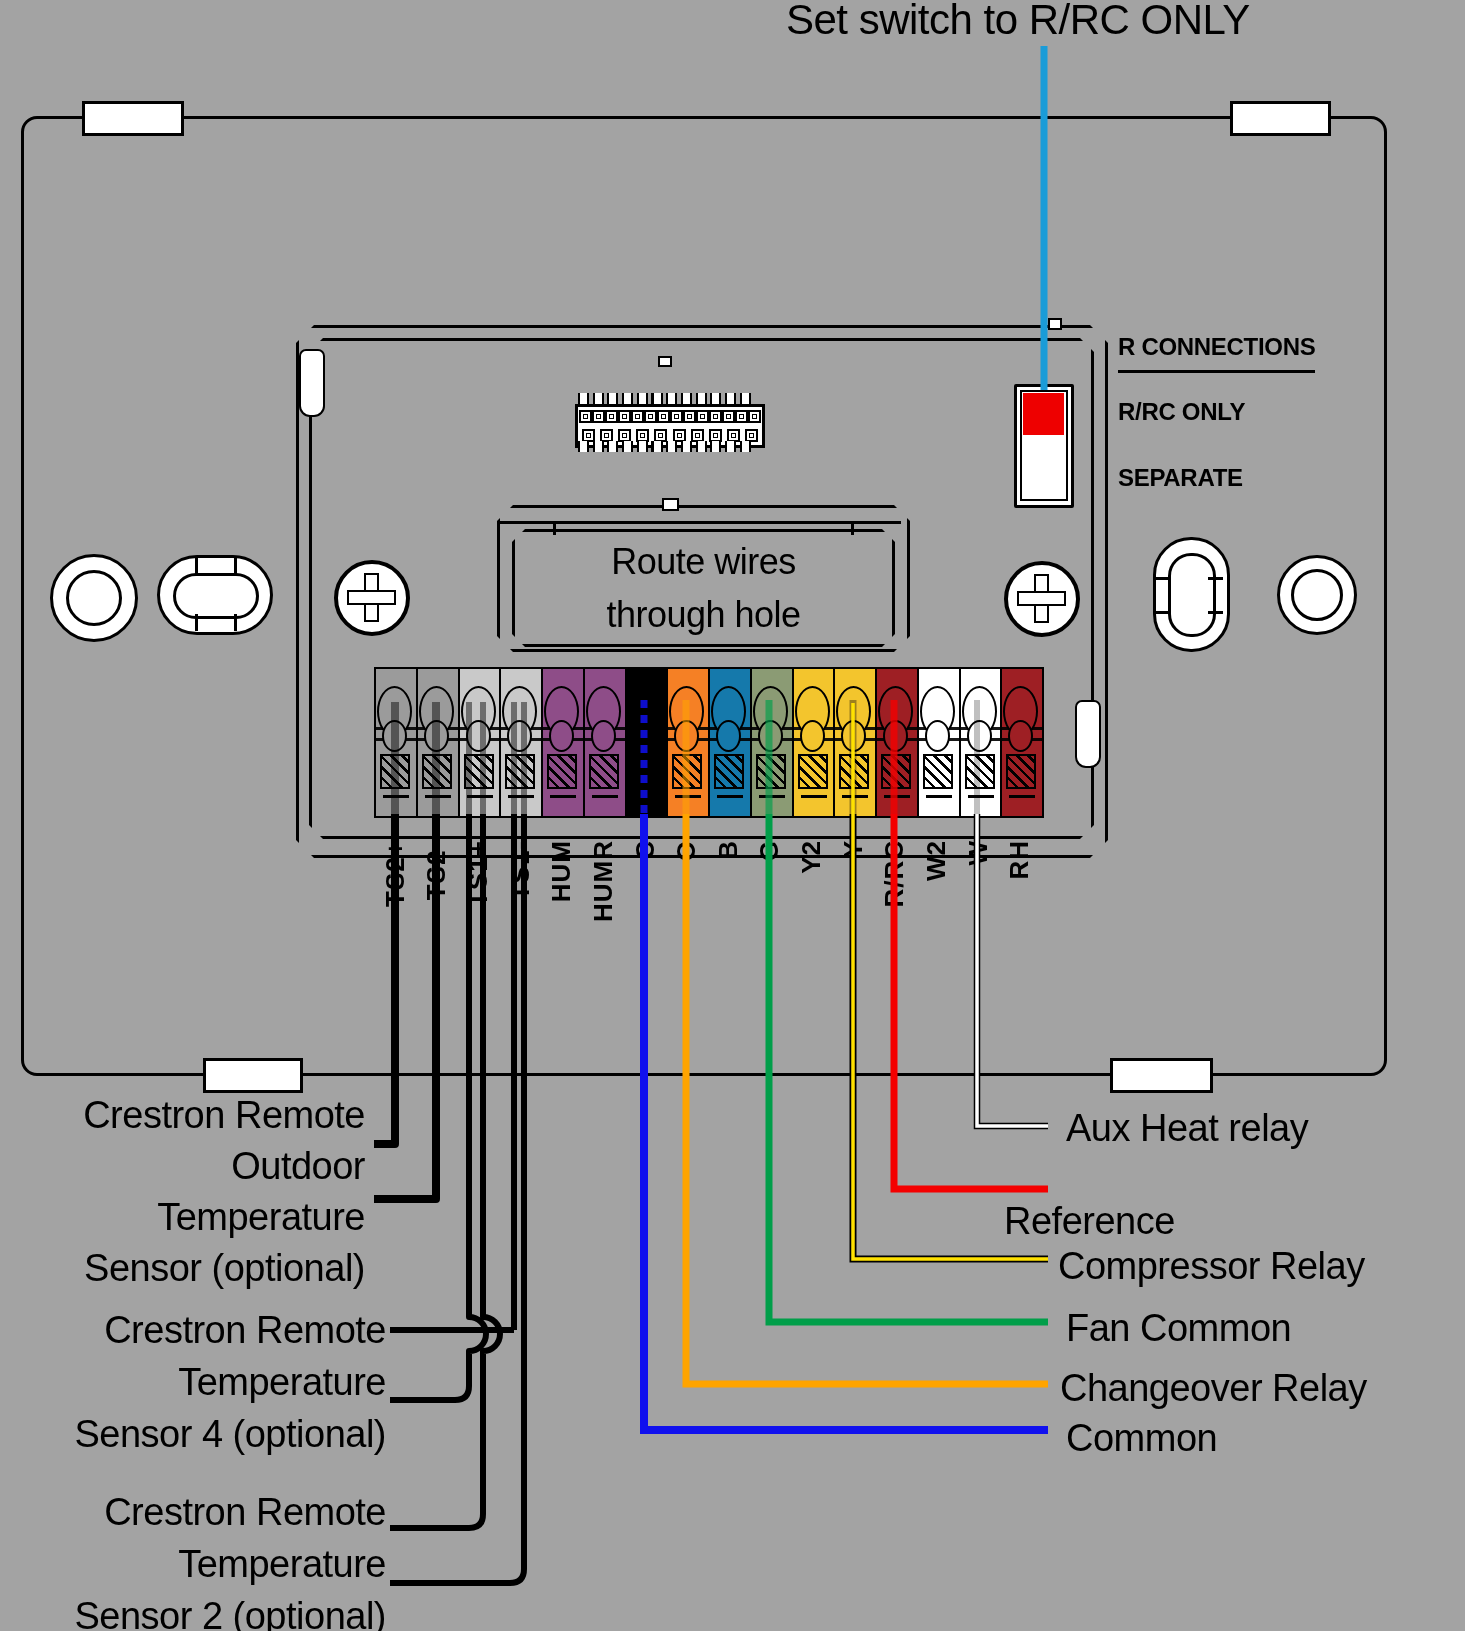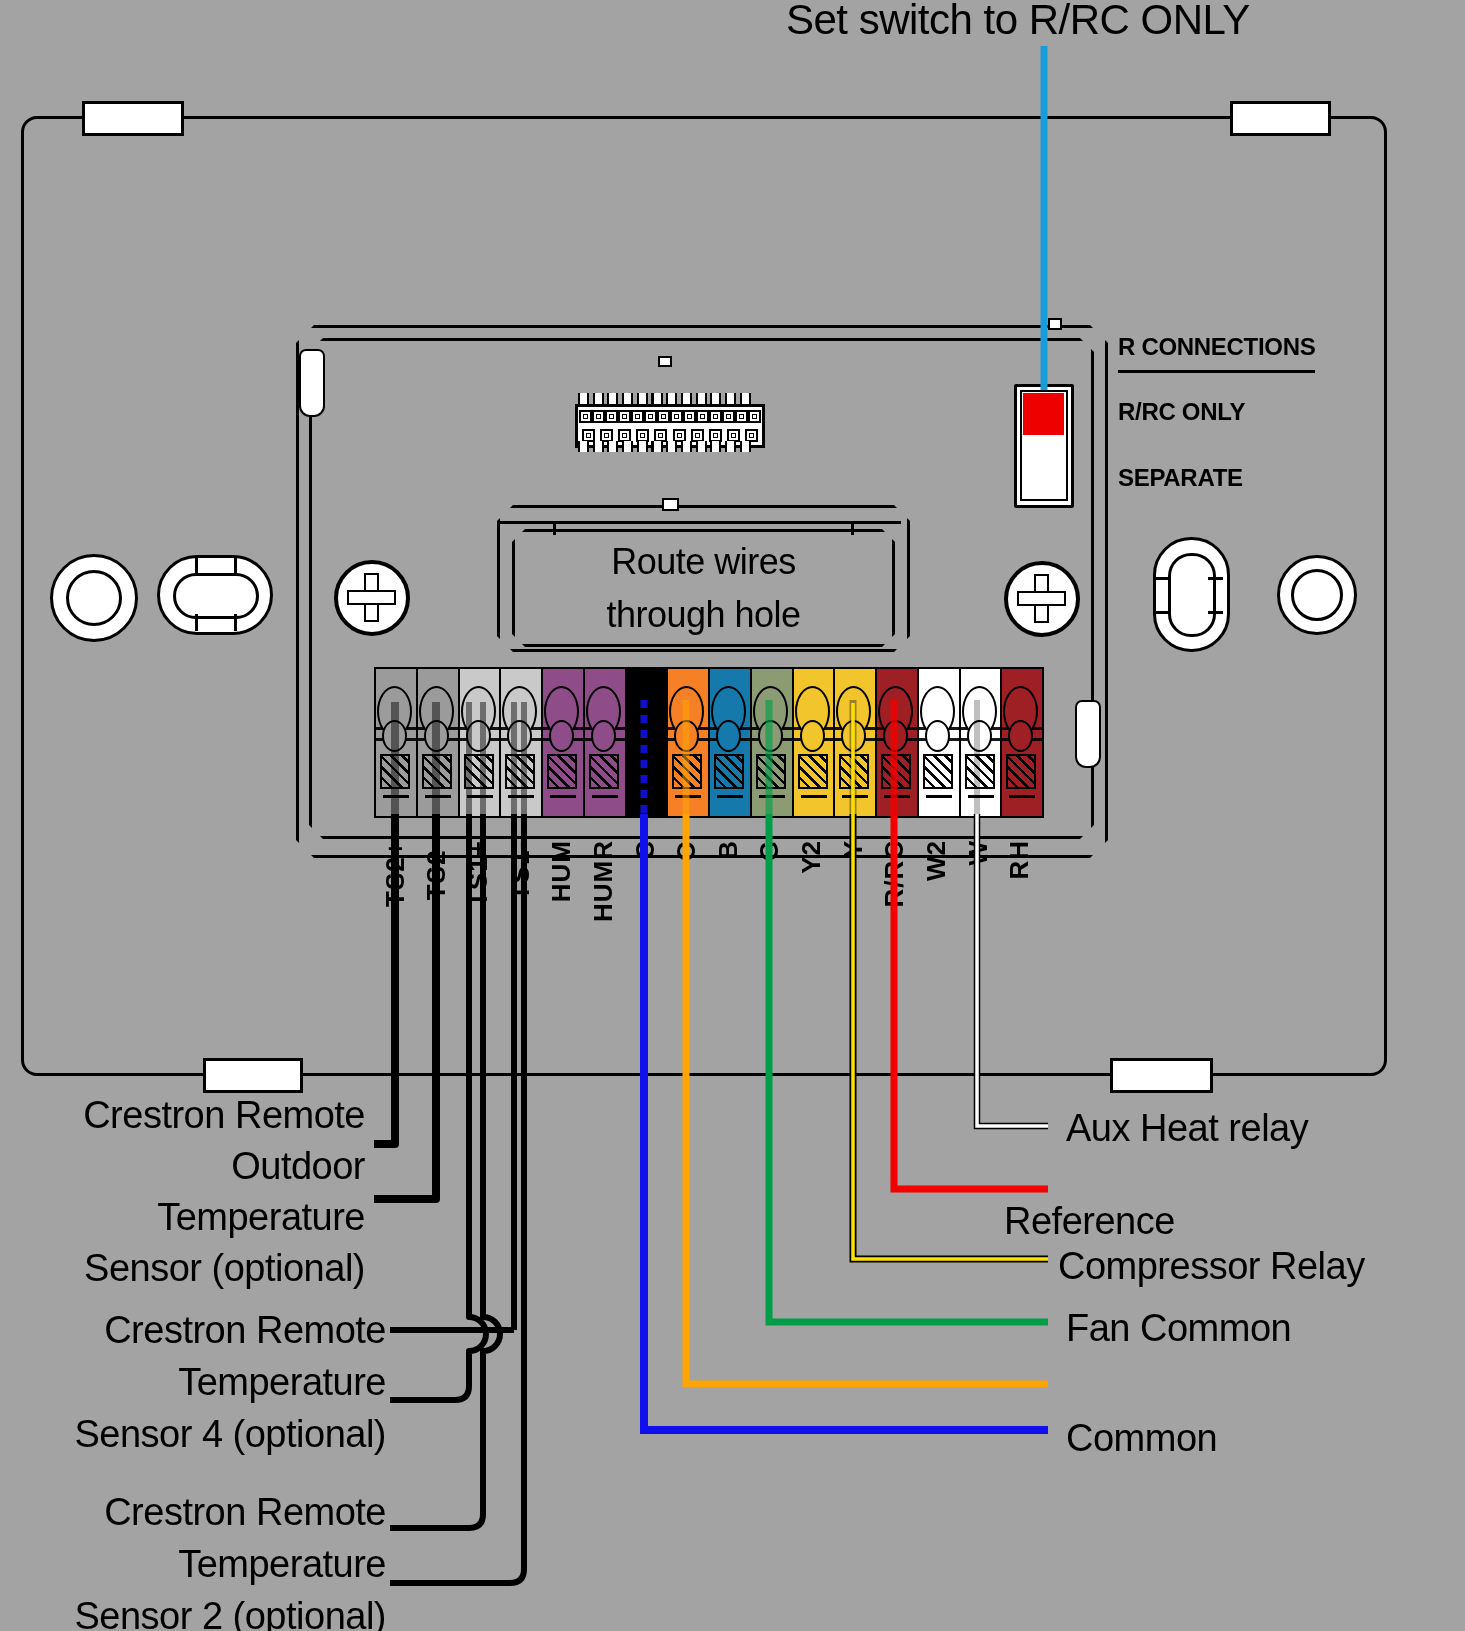--- a/index.html
+++ b/index.html
@@ -375,15 +375,16 @@
   <div class="abs lgroup" style="left:8px;top:1486px;width:378px;line-height:52px;">
     <div>Crestron Remote</div>
     <div>Temperature</div>
     <div>Sensor 2 (optional)</div>
   </div>
 
   <div class="abs biglabel" style="left:1066px;top:1107px;">Aux Heat relay</div>
   <div class="abs biglabel" style="left:1004px;top:1173px;margin-top:27px;">Reference</div>
   <div class="abs biglabel" style="left:1058px;top:1245px;">Compressor Relay</div>
   <div class="abs biglabel" style="left:1066px;top:1307px;">Fan Common</div>
+  <div class="abs biglabel" style="left:1060px;top:1367px;">Changeover Relay</div>
   <div class="abs biglabel" style="left:1066px;top:1417px;">Common</div>
 
 </div>
 
 </body></html>

